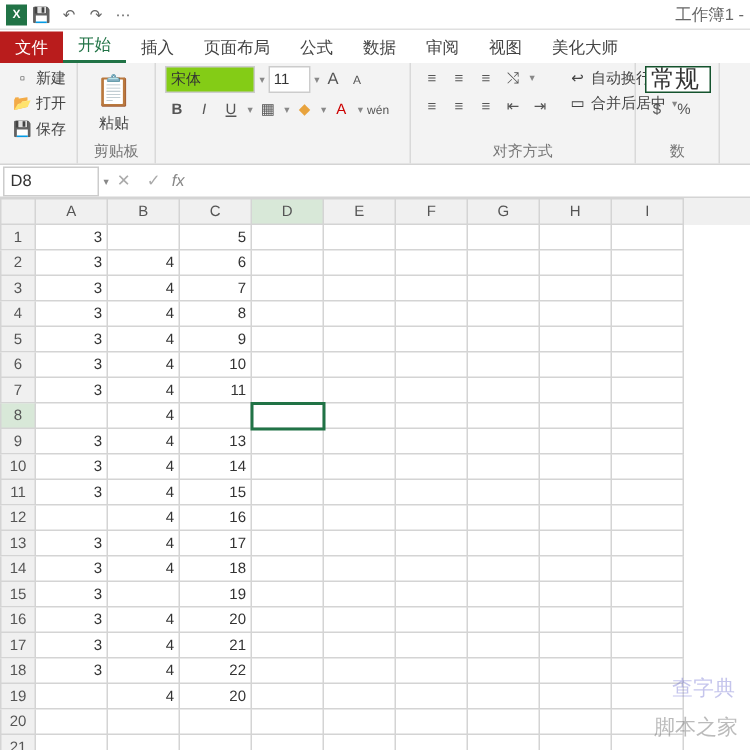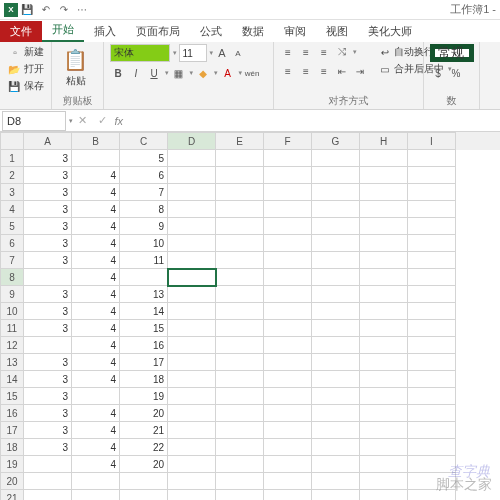--- a/index.html
+++ b/index.html
@@ -39,22 +39,22 @@
 .corner{width:24px;border:1px solid #d4d4d4;background:#f0f0f0}
 .ch{width:48px;border:1px solid #d4d4d4;border-left:none;display:flex;align-items:center;justify-content:center;font-size:10px;color:#555;background:#f0f0f0}
 .ch.sel{background:#d8e8d8}
 .rows{}
 .row{display:flex;height:17px}
 .rh{width:24px;border:1px solid #d4d4d4;border-top:none;display:flex;align-items:center;justify-content:center;font-size:10px;color:#555;background:#f0f0f0}
 .rh.sel{background:#d8e8d8}
 .cell{width:48px;border-right:1px solid #d4d4d4;border-bottom:1px solid #d4d4d4;font-size:10px;padding:0 3px;display:flex;align-items:center;justify-content:flex-end;color:#333}
 .cell.active{outline:2px solid #217346;outline-offset:-1px;z-index:2;position:relative}
 .watermark{position:absolute;right:8px;bottom:6px;font-size:14px;color:rgba(120,120,120,.5);font-family:Liberation Mono, monospace}
-.watermark2{position:absolute;right:10px;bottom:19px;font-size:14px;color:rgba(90,90,200,.35);font-style:italic}
-.numfmt{width:44px;height:18px;border:5px solid #14532d;background:#fff;font-size:13px;padding:0 3px;display:flex;align-items:center}
+.watermark2{position:absolute;right:10px;bottom:32px;font-size:14px;color:rgba(90,90,200,.35);}
+.numfmt{width:44px;height:18px;border:1px solid #14532d;background:#fff;font-size:16px;padding:0 3px;display:flex;align-items:center}
 </style>
 </head>
 <body>
 
 <div class="titlebar">
   <div class="tb-left">
     <div class="xl-ico">X</div>
     <div class="qat-btn">💾</div>
     <div class="qat-btn">↶</div>
     <div class="qat-btn">↷</div>

